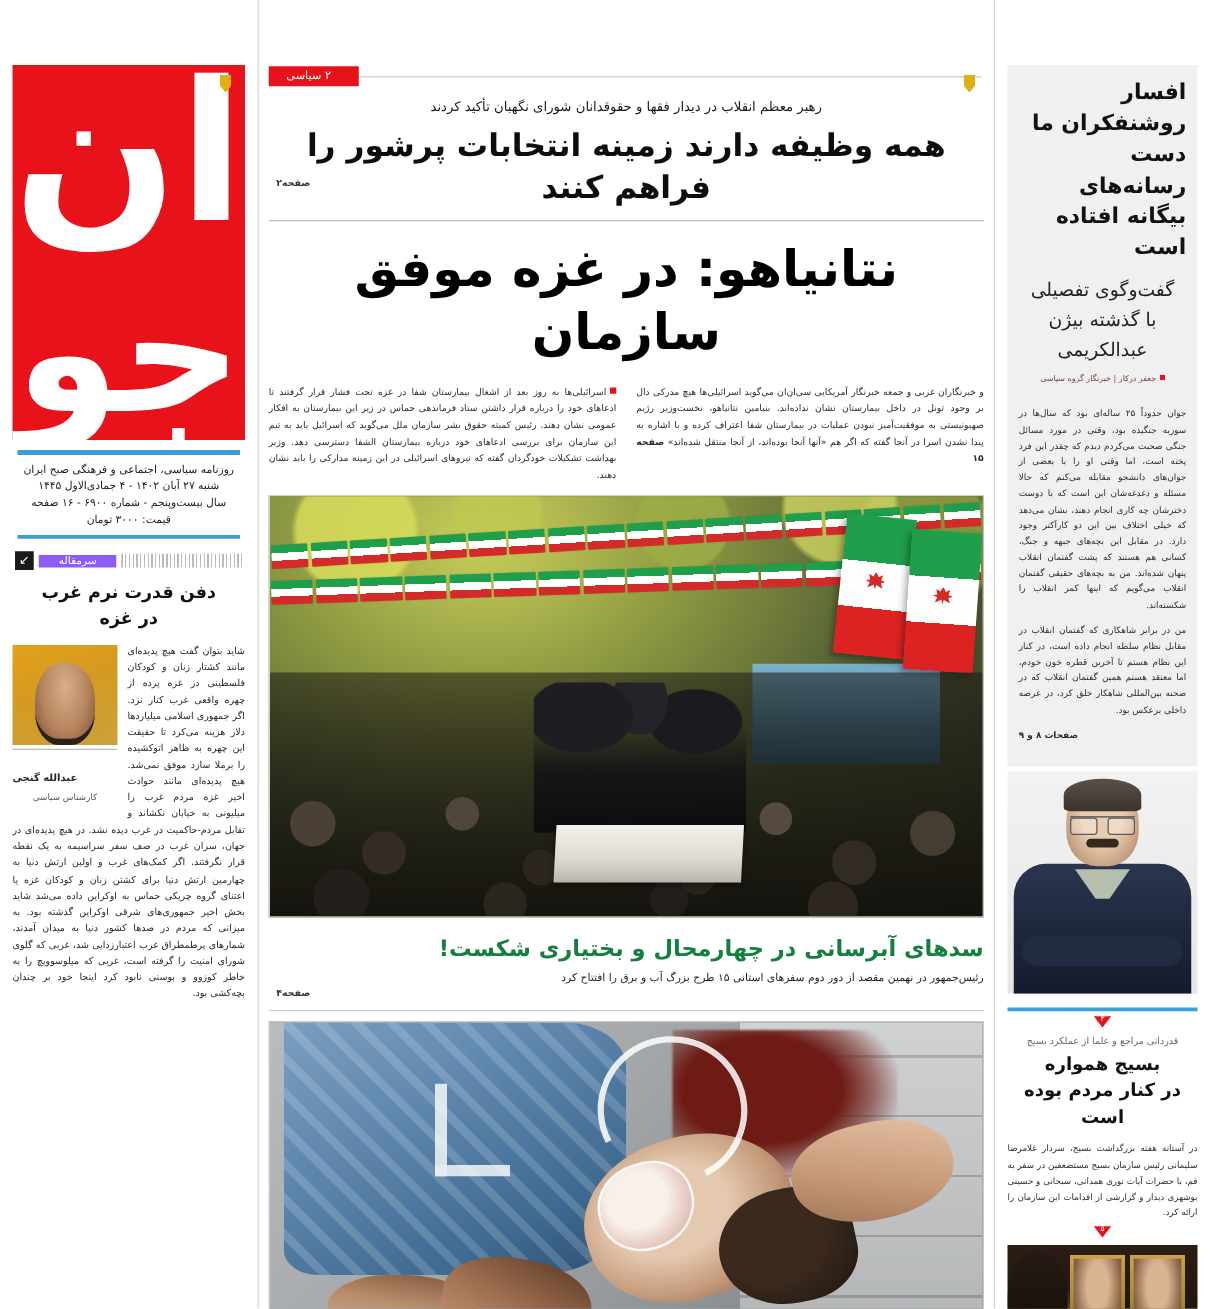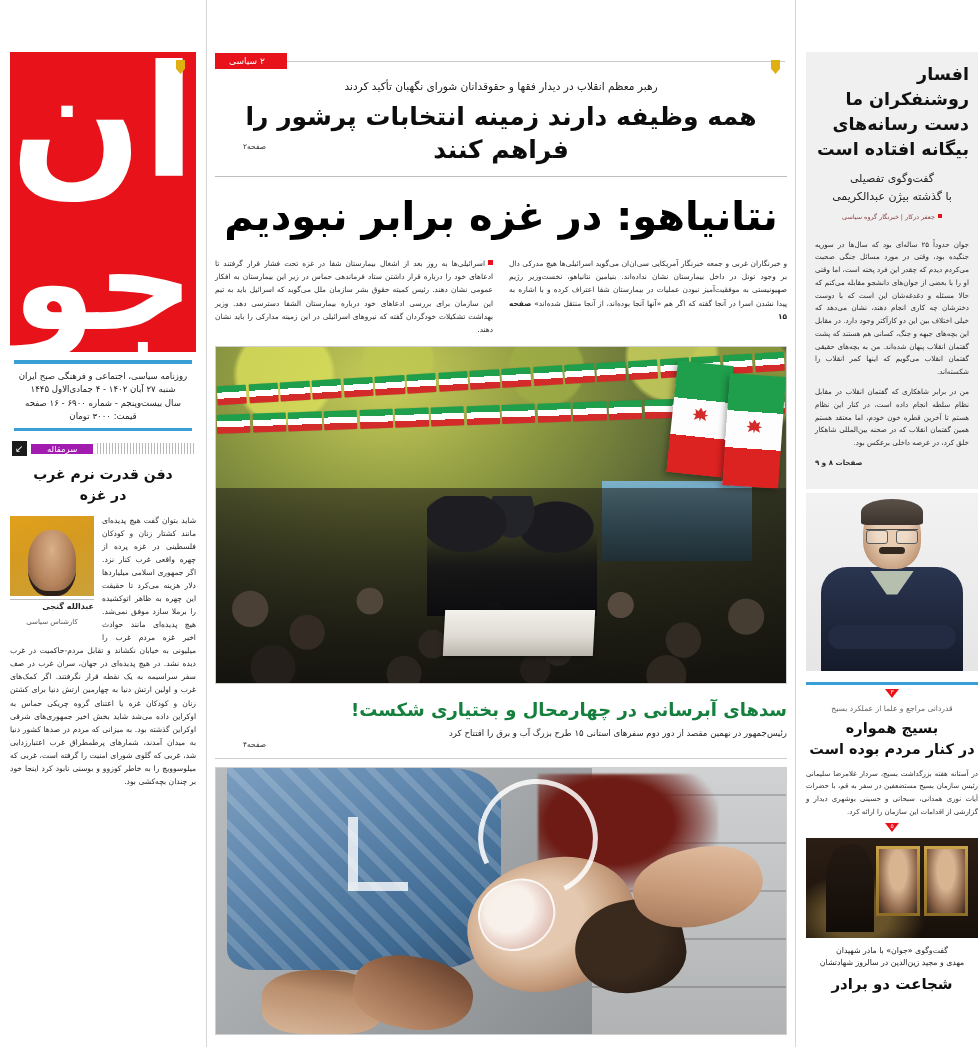--- a/index.html
+++ b/index.html
@@ -91,21 +91,21 @@
   .edi-arrow {
     width: 15px; height: 15px;
     background: #1b1b1b;
     color: #fff;
     font-size: 10px;
     line-height: 15px;
     text-align: center;
     flex: 0 0 15px;
   }
   .edi-tag {
-    background: #a21caf;
+    background: #8b5cf6;
     color: #fff;
     font-size: 8.5px;
     padding: 0 16px;
     flex: 0 0 auto;
   }
   .edi-hatch {
     flex: 1 1 auto;
     height: 11px;
     background: repeating-linear-gradient(90deg, #b9b9b9 0 1px, transparent 1px 3px);
   }
@@ -140,26 +140,26 @@
   }
   .edi-author-photo::after {
     content:"";
     position:absolute;
     left:18px; top:14px; width:48px; height:66px;
     border-radius: 46% 46% 40% 40%;
     background: radial-gradient(ellipse at 50% 30%, #d8b089 0%, #b5835c 55%, #6b4a33 100%);
     box-shadow: 0 -6px 0 -1px #2b2118 inset;
   }
   .edi-author-name {
-    text-align: right;
+    text-align: left;
     font-size: 8px;
     font-weight: bold;
     margin-top: 3px;
     border-top: 1px solid #bbb;
-    padding-top: 0;
+    padding-top: 16px;
   }
   .edi-author-role {
     text-align: center;
     font-size: 7px;
     color: #555;
     margin-top: 2px;
   }
 
   
   .center-col {
@@ -206,21 +206,22 @@
     font-size: 25px;
     font-weight: bold;
     color: #0d0d0d;
     line-height: 1.3;
     margin: 0 0 8px 0;
   }
   .page-ref {
     font-size: 7.5px;
     color: #333;
     position: absolute;
-    left: 28px;
+    left: 6px;
+    font-weight: bold;
   }
   .lead-wrap { position: relative; }
   .lead-wrap .page-ref { top: 62px; }
 
   .hr-dark { height: 1px; background: #bdbdbd; margin: 10px 0 14px 0; }
 
   .mega-head {
     text-align: center;
     font-size: 40px;
     font-weight: bold;
@@ -450,33 +451,33 @@
     position: absolute; left: 8%; bottom: 0;
     width: 120px; height: 64px;
     border-radius: 40% 48% 30% 34%;
     background: linear-gradient(10deg, #d9b79a 0%, #b98e6d 60%, #7c5338 100%);
   }
 
   
   .left-col {
     width: 182px;
     flex: 0 0 182px;
-    padding: 52px 0 6px 10px;
+    padding: 52px 20px 6px 10px;
   }
   .lc-panel { background: #f0f0f0; padding: 10px 9px 12px 9px; }
   .lc-head {
     font-size: 17.5px;
     font-weight: bold;
     line-height: 1.42;
     color: #111;
     text-align: right;
   }
   .lc-sub {
     text-align: center;
-    font-size: 11px;
+    font-size: 15px;
     line-height: 1.6;
     color: #222;
     margin-top: 9px;
   }
   .lc-byline {
     text-align: center;
     font-size: 6.4px;
     color: #8a3a3a;
     margin-top: 7px;
   }
@@ -710,21 +711,21 @@
     </div>
 
     <div class="lead-wrap">
       <div class="kicker">رهبر معظم انقلاب در دیدار فقها و حقوقدانان شورای نگهبان تأکید کردند</div>
       <h2 class="lead-head">همه وظیفه دارند زمینه انتخابات پرشور را فراهم کنند</h2>
       <span class="page-ref">صفحه۲</span>
     </div>
 
     <div class="hr-dark"></div>
 
-    <h1 class="mega-head">نتانیاهو: در غزه برابر نبودیم</h1>
+    <h1 class="mega-head">نتانیاهو: در غزه موفق سازمان</h1>
 
     <div class="two-col">
       <div class="col">
         <span class="bullet-sq"></span><span>اسرائیلی‌ها به روز بعد از اشغال بیمارستان شفا در غزه تحت فشار قرار گرفتند تا ادعاهای خود را درباره قرار داشتن ستاد فرماندهی حماس در زیر این بیمارستان به افکار عمومی نشان دهند. رئیس کمیته حقوق بشر سازمان ملل می‌گوید که اسرائیل باید به تیم این سازمان برای بررسی ادعاهای خود درباره بیمارستان الشفا دسترسی دهد. وزیر بهداشت تشکیلات خودگردان گفته که نیروهای اسرائیلی در این زمینه مدارکی را باید نشان دهند.</span>
       </div>
       <div class="col">
         <span>و خبرنگاران غربی و جمعه خبرنگار آمریکایی سی‌ان‌ان می‌گوید اسرائیلی‌ها هیچ مدرکی دال بر وجود تونل در داخل بیمارستان نشان نداده‌اند. بنیامین نتانیاهو، نخست‌وزیر رژیم صهیونیستی به موفقیت‌آمیز نبودن عملیات در بیمارستان شفا اعتراف کرده و با اشاره به پیدا نشدن اسرا در آنجا گفته که اگر هم «آنها آنجا بوده‌اند، از آنجا منتقل شده‌اند»</span>
         <span class="jump">صفحه ۱۵</span>
       </div>
     </div>

